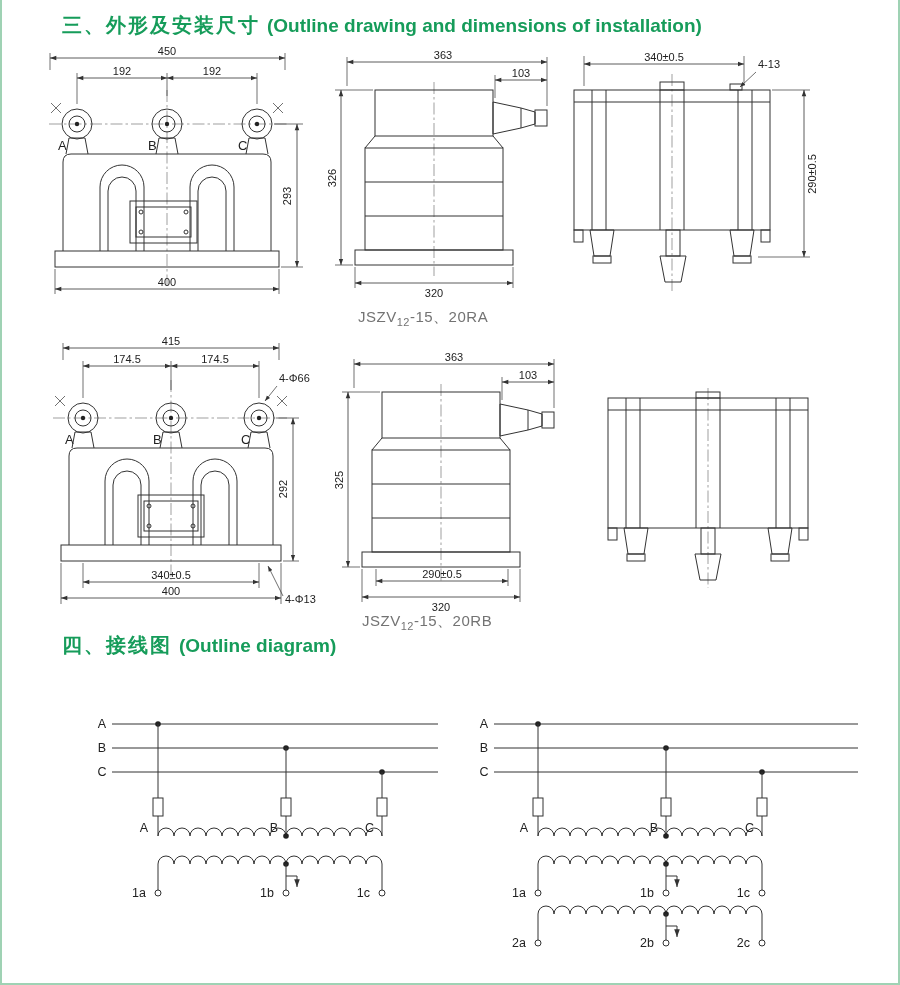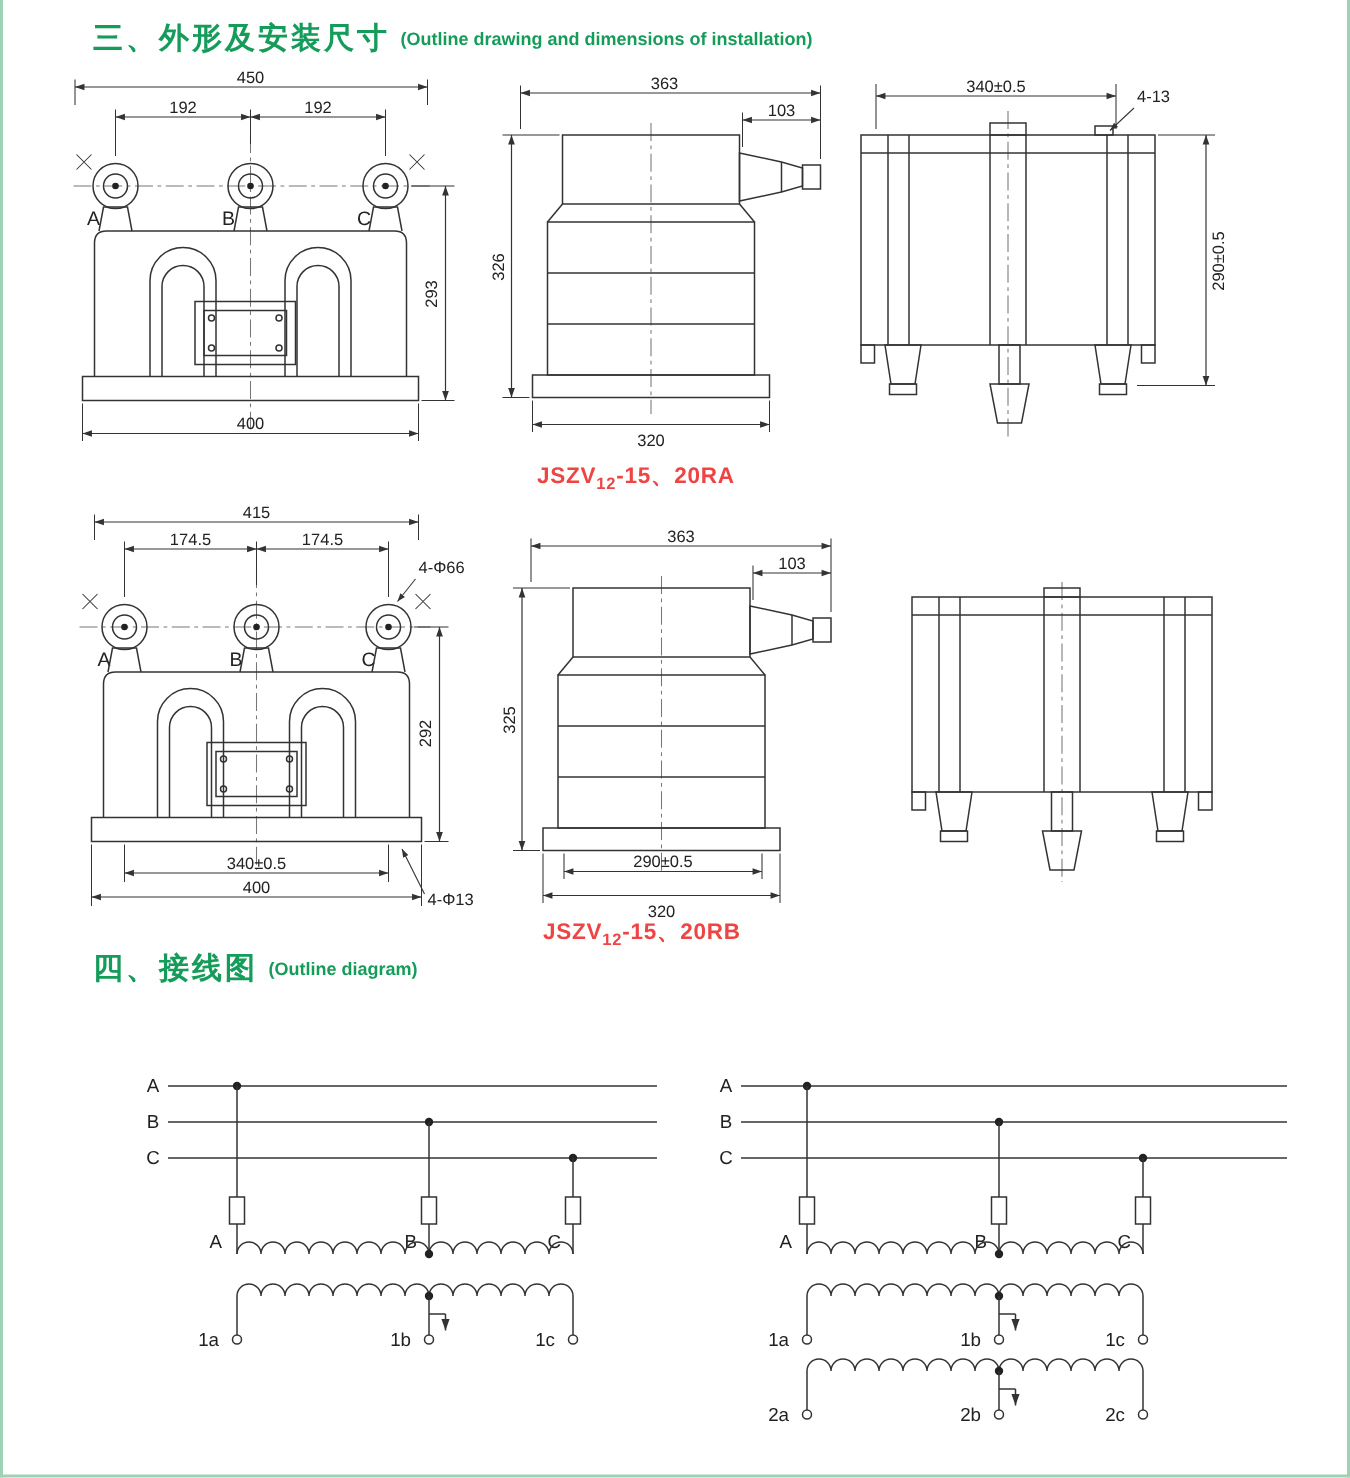--- a/index.html
+++ b/index.html
@@ -17,22 +17,22 @@
     border-bottom:2px solid var(--frame,#8fc9a8);
     pointer-events:none;
   }
   .sec-heading {
     position:absolute; left:62px;
     display:flex; align-items:center; gap:7px;
     color:var(--green,#169c5a);
     white-space:nowrap;
   }
   .h-cn { font-size:20px; font-weight:bold; letter-spacing:2px; }
-  .h-en { font-size:12px; font-weight:bold; }
-  .model-label { position:absolute; font-size:15px; font-weight:bold; color:#ef4444; letter-spacing:0.5px; }
+  .h-en { font-size:19px; font-weight:bold; }
+  .model-label { position:absolute; font-size:15px; font-weight:normal; color:#737373; letter-spacing:0.5px; }
   .model-label sub { font-size:11px; }
   svg.drawing { position:absolute; overflow:visible; }
   .draw line, .draw path, .draw rect, .draw circle, .draw polygon, .draw polyline {
     stroke:var(--line,#333); fill:none; stroke-width:1;
   }
   .draw .dim { stroke-width:0.8; }
   .draw .ext { stroke-width:0.7; }
   .draw .cl  { stroke:#777; stroke-width:0.7; stroke-dasharray:12 3 2.5 3; }
   .draw .dt  { fill:#222; stroke:none; }
   .draw text { stroke:none; fill:#222; font-size:11px; font-family:"Liberation Sans",sans-serif; }

